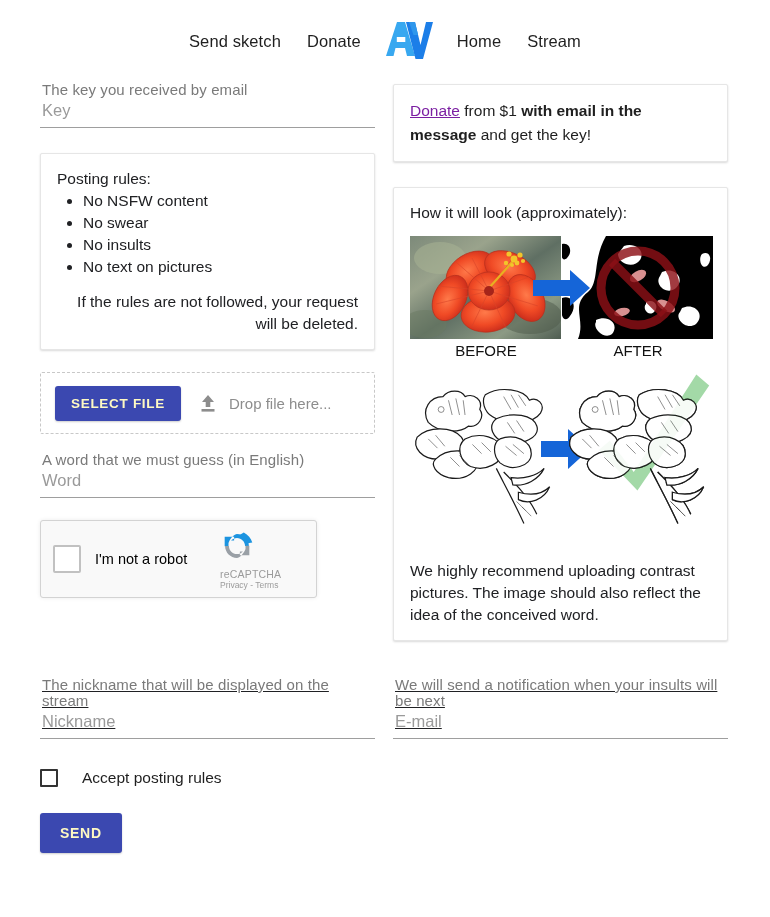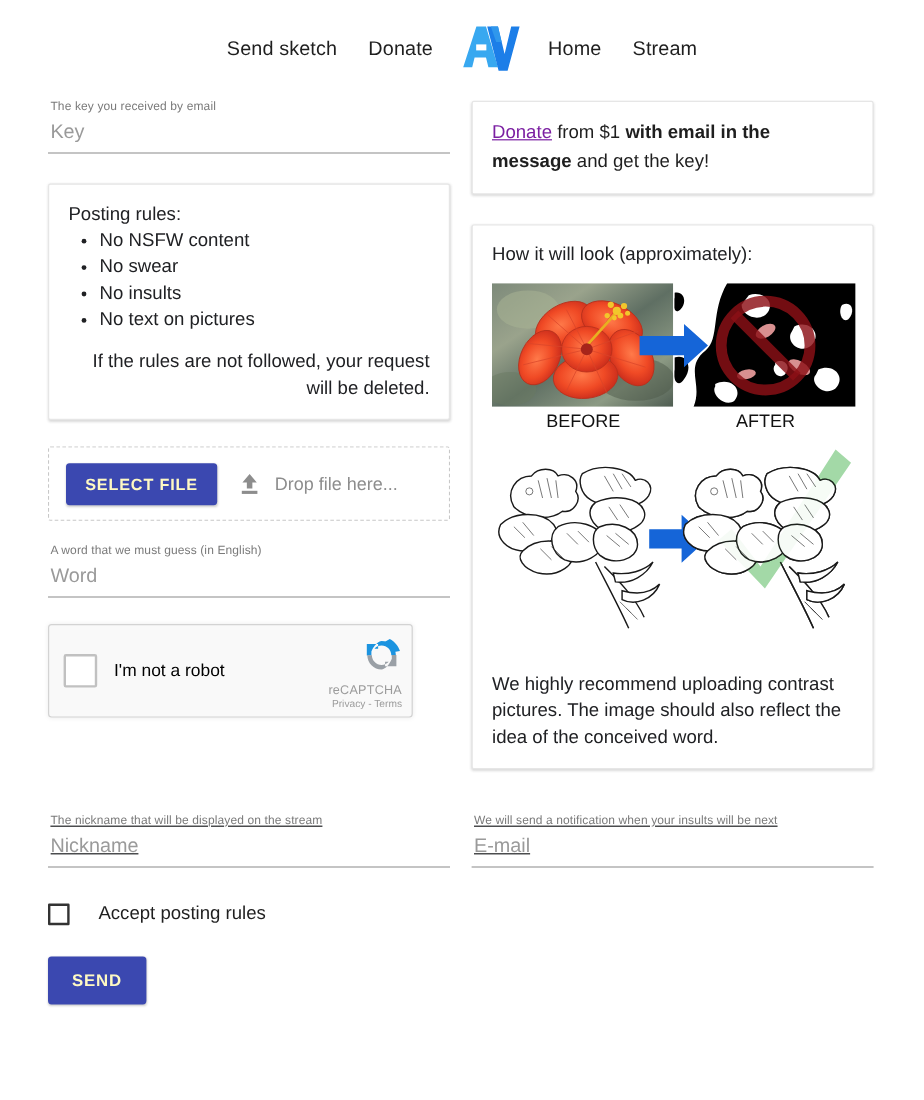--- a/index.html
+++ b/index.html
@@ -42,21 +42,21 @@
     display: flex;
     gap: 18px;
     align-items: flex-start;
   }
   .col-left  { width: 335px; flex: 0 0 335px; }
   .col-right { width: 335px; flex: 0 0 335px; }
 
   
   .field { margin-bottom: 4px; }
   .field-label {
-    font-size: 10px;
+    font-size: 15px;
     color: #7a7a7a;
     line-height: 16px;
     padding-left: 2px;
     letter-spacing: .1px;
   }
   .field-input {
     width: 100%;
     border: none;
     border-bottom: 1px solid #9e9e9e;
     outline: none;
@@ -141,21 +141,21 @@
   .drop-text {
     font-size: 15px;
     color: #8d8d8d;
   }
 
   .word-field { margin-top: 18px; }
 
   
   .recaptcha {
     margin-top: 22px;
-    width: 304px;
+    width: 277px;
     height: 78px;
     background: #f9f9f9;
     border: 1px solid #d3d3d3;
     border-radius: 3px;
     box-shadow: 0 0 4px rgba(0,0,0,.08);
     display: flex;
     align-items: center;
     position: relative;
   }
   .rc-box {
@@ -166,24 +166,24 @@
     margin-left: 12px;
     cursor: pointer;
   }
   .rc-label {
     font-size: 14.5px;
     color: #000;
     margin-left: 14px;
   }
   .rc-brand {
     position: absolute;
-    right: 8px;
+    right: 22px;
     top: 8px;
     width: 74px;
-    text-align: right;
+    text-align: left;
   }
   .rc-name {
     font-size: 10.5px;
     color: #9b9b9b;
     letter-spacing: .2px;
     margin-top: 1px;
   }
   .rc-legal {
     font-size: 8.5px;
     color: #9b9b9b;

